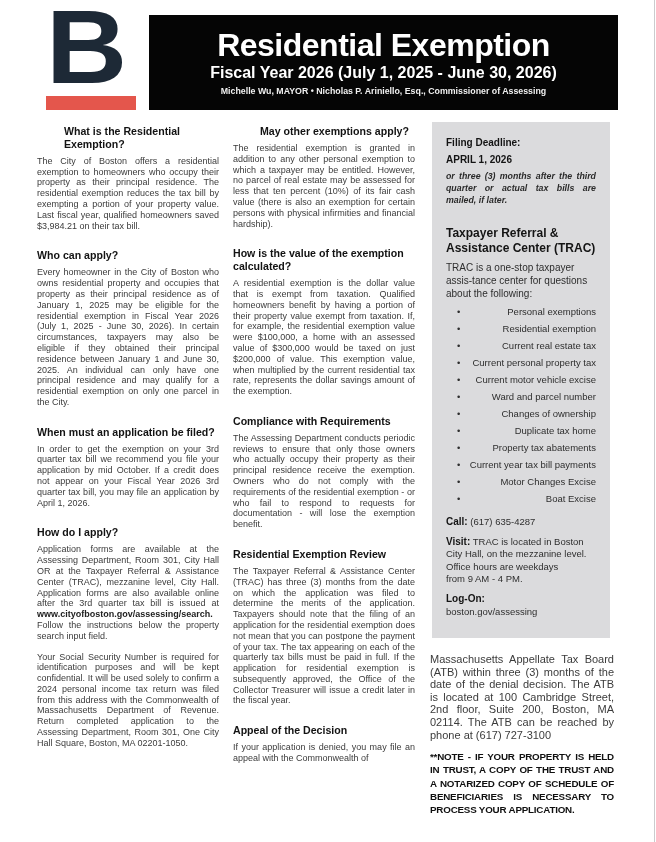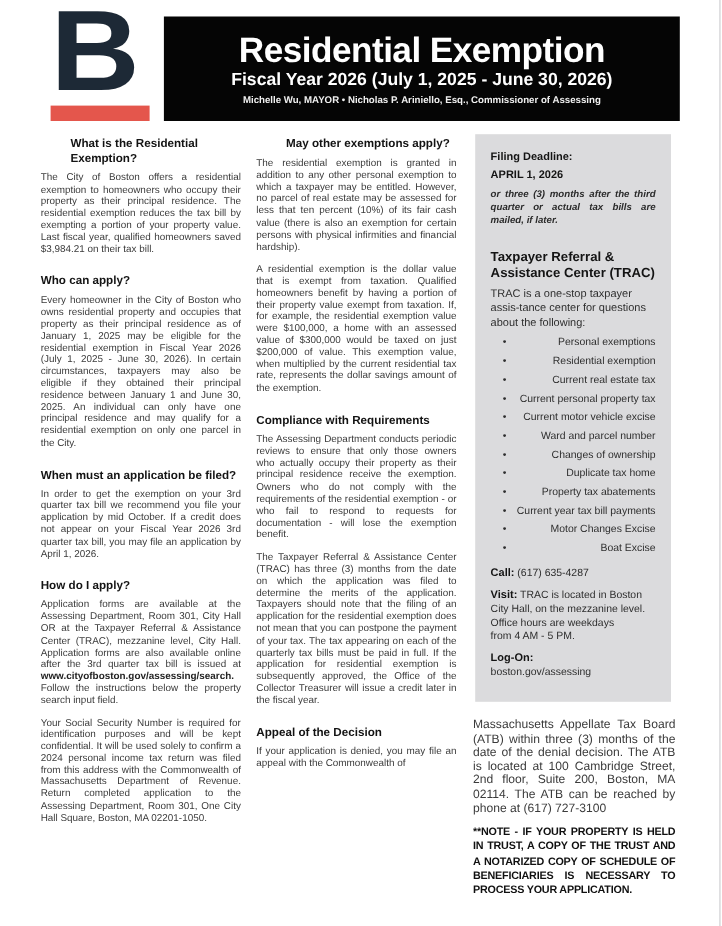--- a/index.html
+++ b/index.html
@@ -91,27 +91,29 @@
       <p>Your Social Security Number is required for identification purposes and will be kept confidential. It will be used solely to confirm a 2024 personal income tax return was filed from this address with the Commonwealth of Massachusetts Department of Revenue. Return completed application to the Assessing Department, Room 301, One City Hall Square, Boston, MA 02201-1050.</p>
     </div>
   </div>
 
   <div class="col col2">
     <div>
       <div class="sec-h first">May other exemptions apply?</div>
       <p>The residential exemption is granted in addition to any other personal exemption to which a taxpayer may be entitled. However, no parcel of real estate may be assessed for less that ten percent (10%) of its fair cash value (there is also an exemption for certain persons with physical infirmities and financial hardship).</p>
     </div>
     <div>
+      <div class="sec-h">How is the value of the  exemption calculated?</div>
       <p>A residential exemption is the dollar value that is exempt from taxation. Qualified homeowners benefit by having a portion of their property value exempt from taxation. If, for example, the residential exemption value were $100,000, a home with an assessed value of $300,000 would be taxed on just $200,000 of value. This exemption value, when multiplied by the current residential tax rate, represents the dollar savings amount of the exemption.</p>
     </div>
     <div>
       <div class="sec-h">Compliance with Requirements</div>
       <p>The Assessing Department conducts periodic reviews to ensure that only those owners who actually occupy their property as their principal residence receive the exemption. Owners who do not comply with the requirements of the residential exemption - or who fail to respond to requests for documentation - will lose the exemption benefit.</p>
     </div>
     <div>
+      <div class="sec-h">Residential Exemption Review</div>
       <p>The Taxpayer Referral &amp; Assistance Center (TRAC) has three (3) months from the date on which the application was filed to determine the merits of the application. Taxpayers should note that the filing of an application for the residential exemption does not mean that you can postpone the payment of your tax. The tax appearing on each of the quarterly tax bills must be paid in full. If the application for residential exemption is subsequently approved, the Office of the Collector Treasurer will issue a credit later in the fiscal year.</p>
     </div>
     <div>
       <div class="sec-h">Appeal of the Decision</div>
       <p>If your application is denied, you may file an appeal with the Commonwealth of</p>
     </div>
   </div>
 
   <div class="sidebar">
     <div>
@@ -135,21 +137,21 @@
       <li>Motor Changes Excise</li>
       <li>Boat Excise</li>
     </ul>
     <div class="contact row-call">
       <span class="lbl">Call:</span>
       <span>(617) 635-4287</span>
     </div>
     <div class="contact row-visit">
       <span class="lbl">Visit:</span>
       <span>TRAC is located in Boston City Hall, on the mezzanine level. Office hours are weekdays</span>
-      <div>from 4 AM - 5 PM.</div>
+      <div>from 9 AM - 4 PM.</div>
     </div>
     <div class="contact row-logon">
       <div class="lbl">Log-On:</div>
       <div>boston.gov/assessing</div>
     </div>
   </div>
 
   <div class="footer">
     <p class="atb-text">Massachusetts Appellate Tax Board (ATB) within three (3) months of the date of the denial decision. The ATB is located at 100 Cambridge Street, 2nd floor, Suite 200, Boston, MA 02114. The ATB can be reached by phone at (617) 727-3100</p>
     <p class="trust-note">**NOTE - IF YOUR PROPERTY IS HELD IN TRUST, A COPY OF THE TRUST AND A NOTARIZED COPY OF SCHEDULE OF BENEFICIARIES IS NECESSARY TO PROCESS YOUR APPLICATION.</p>

